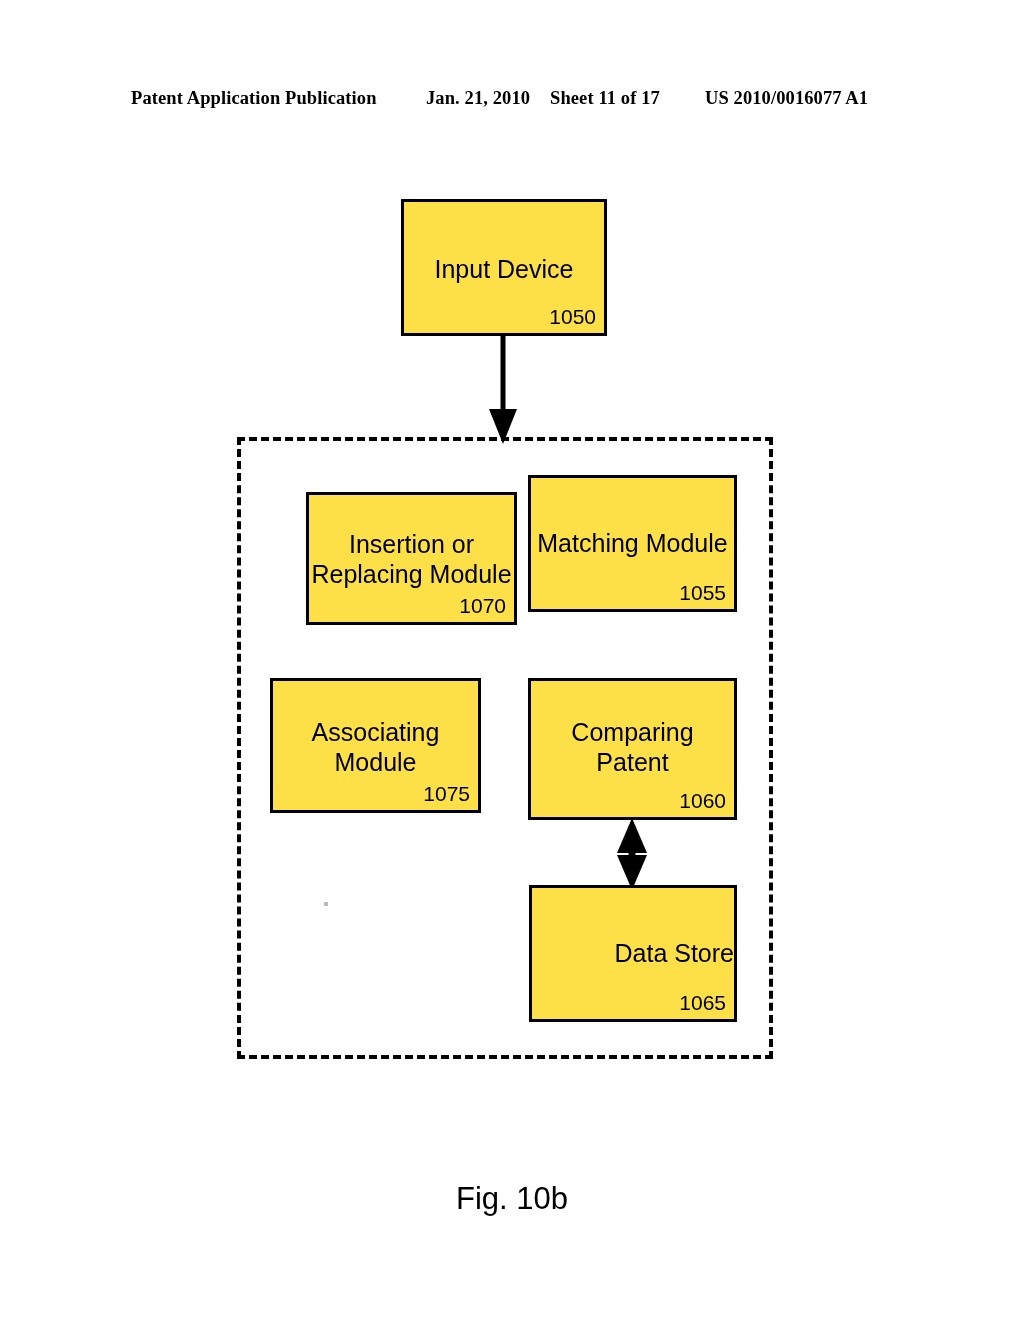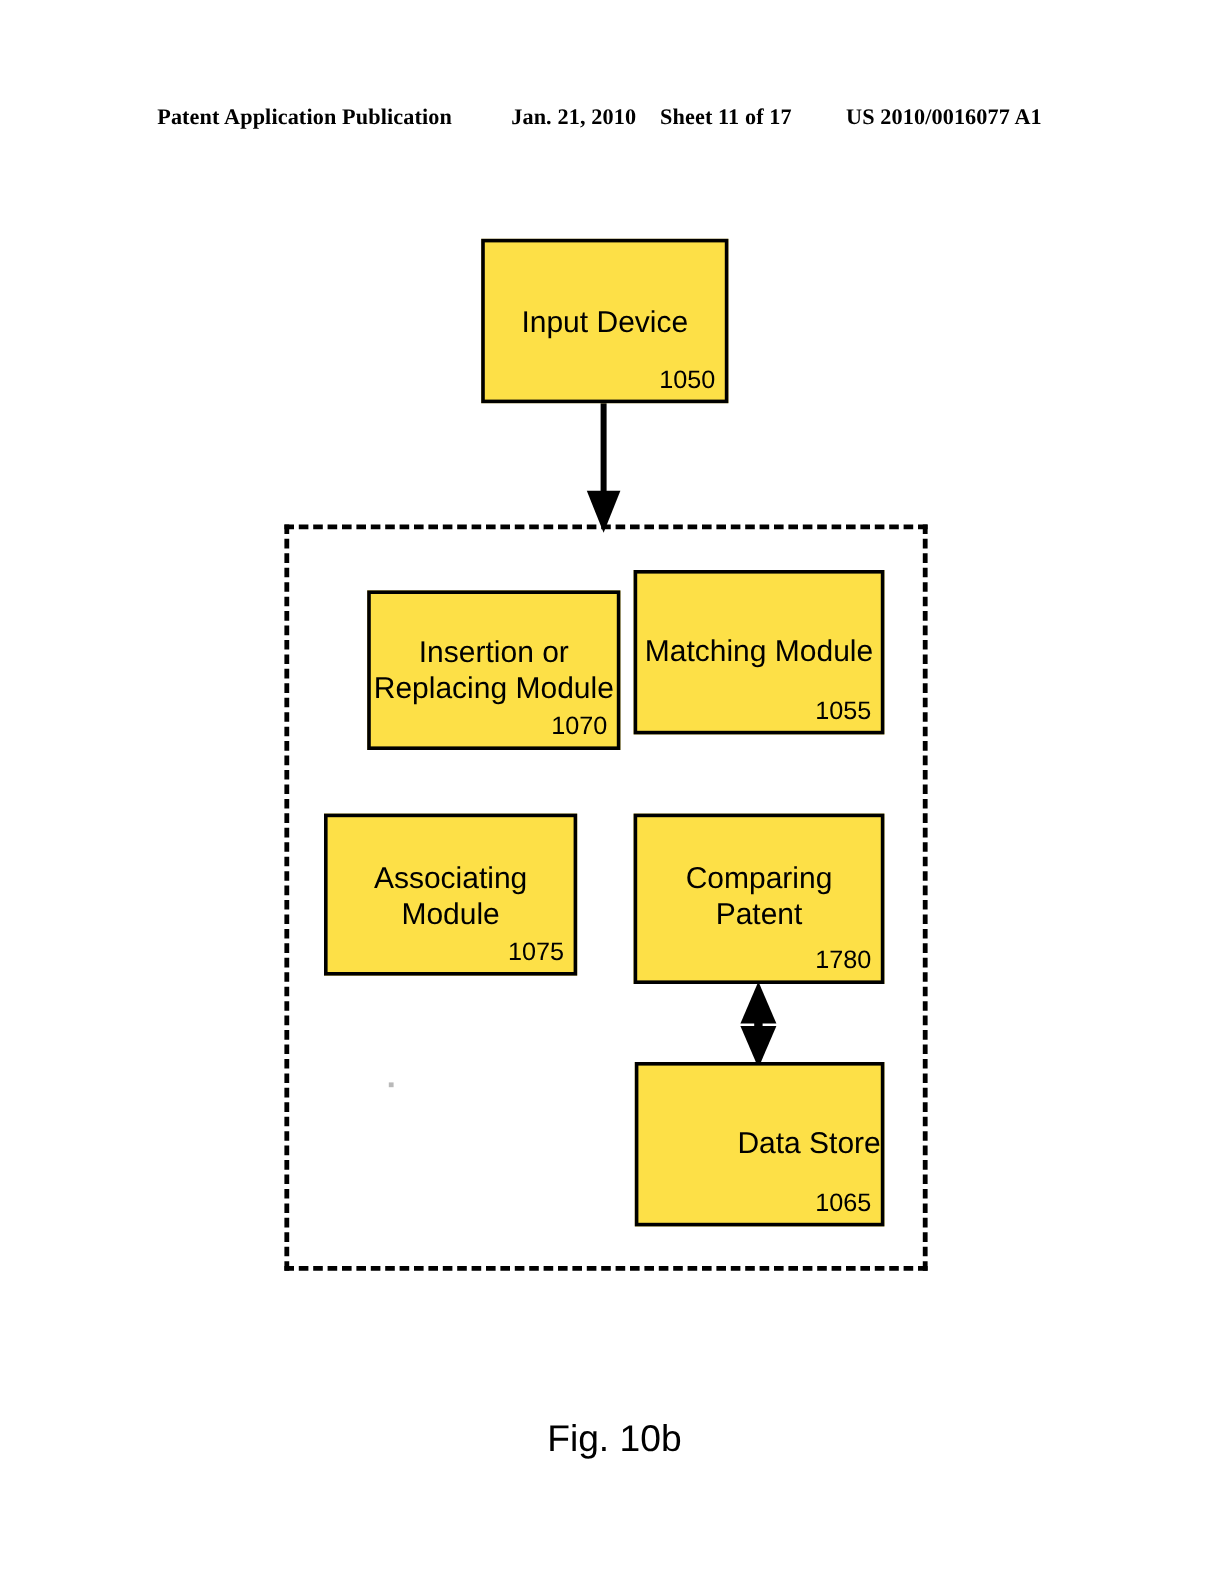--- a/index.html
+++ b/index.html
@@ -235,21 +235,21 @@
 
   <div class="box" id="box-associating">
     <div class="box-label">Associating
 Module</div>
     <div class="box-ref">1075</div>
   </div>
 
   <div class="box" id="box-comparing">
     <div class="box-label">Comparing
 Patent</div>
-    <div class="box-ref">1780</div>
+    <div class="box-ref">1060</div>
   </div>
 
   <div class="box" id="box-data-store">
     <div class="box-label">Data Store</div>
     <div class="box-ref">1065</div>
   </div>
 
 </div>
 
 <div class="fig-caption">Fig. 10b</div>

